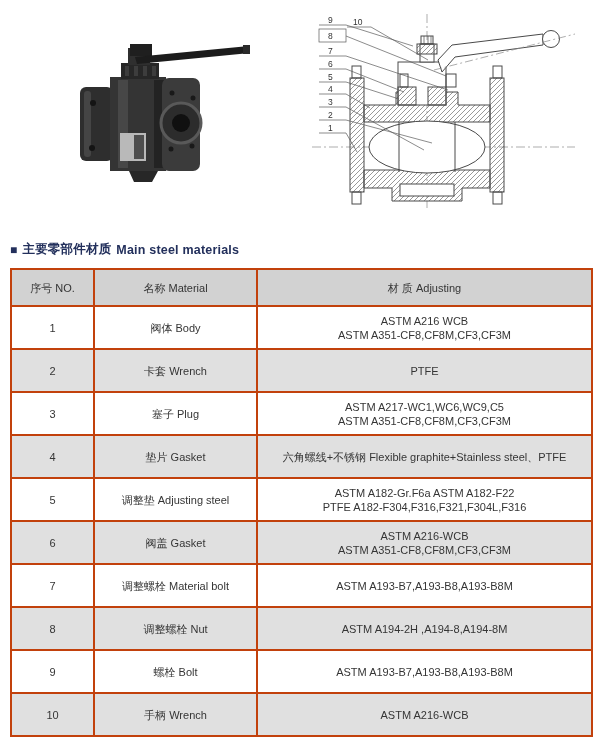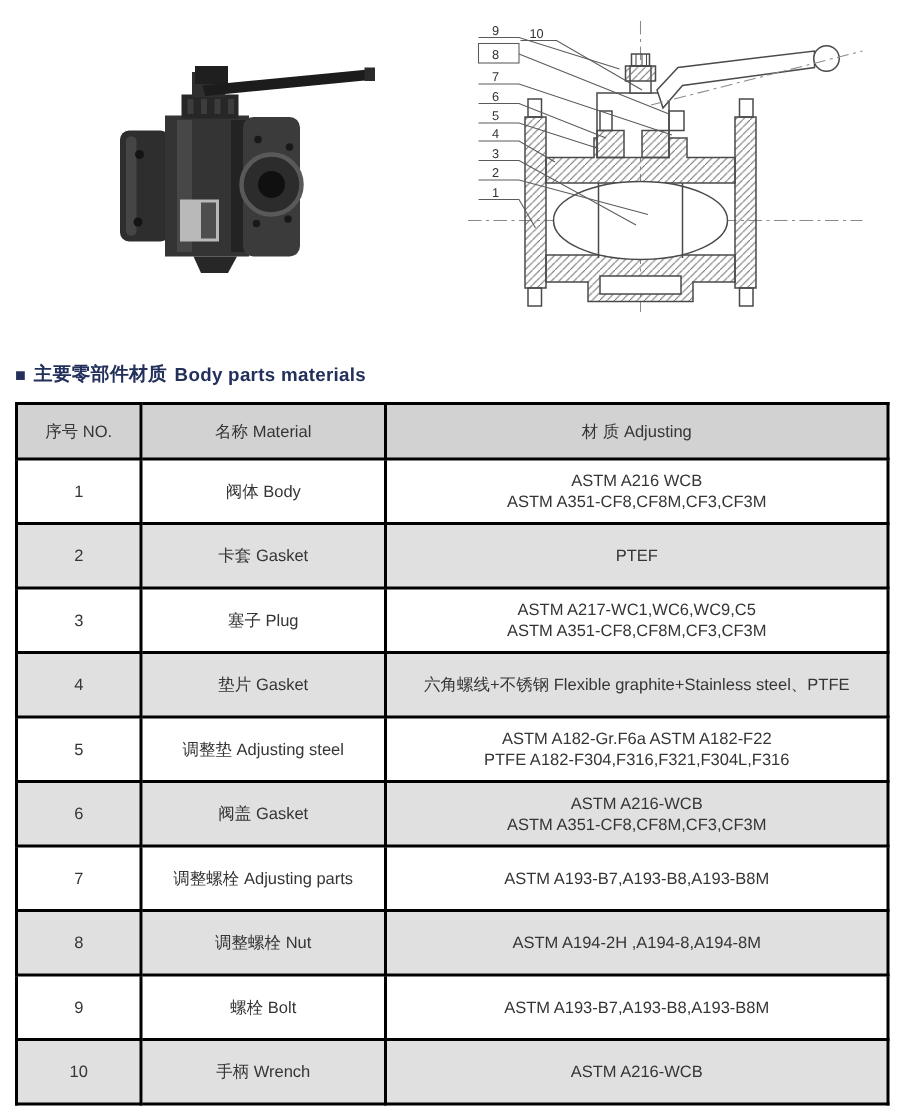--- a/index.html
+++ b/index.html
@@ -15,21 +15,21 @@
     letter-spacing: 0.2px; white-space: nowrap;
   }
   .heading .bullet { font-size: 12px; line-height: 1; }
 
   table.materials {
     position: absolute; top: 268px; left: 10px;
     width: 581px; border-collapse: collapse; table-layout: fixed;
     font-size: 11px; color: #353535;
   }
   table.materials th, table.materials td {
-    border: 2px solid #000000; text-align: center; vertical-align: middle;
+    border: 2px solid #c2410c; text-align: center; vertical-align: middle;
     padding: 1px 4px; line-height: 14px; overflow: hidden;
   }
   table.materials th { height: 33px; background: #d2d2d2; font-weight: normal; }
   table.materials td { height: 39px; background: #ffffff; }
   table.materials tr.alt td { background: #e0e0e0; }
   col.c-no { width: 83px; }
   col.c-name { width: 163px; }
   col.c-mat { width: 335px; }
 
   svg text { font-family: "Liberation Sans", sans-serif; }
@@ -144,21 +144,21 @@
         <text x="328" y="105">3</text>
         <text x="328" y="118">2</text>
         <text x="328" y="131">1</text>
       </g>
     </svg>
   </div>
 
   <div class="heading">
     <span class="bullet">■</span>
     <span>主要零部件材质</span>
-    <span>Body parts materials</span>
+    <span>Main steel materials</span>
   </div>
 
   <table class="materials">
     <colgroup>
         <col class="c-no">
         <col class="c-name">
         <col class="c-mat">
       </colgroup>
     <thead>
       <tr>
@@ -171,23 +171,23 @@
         <tr>
     <td>1</td>
     <td>阀体 Body</td>
     <td>
             <div>ASTM A216 WCB</div>
             <div>ASTM A351-CF8,CF8M,CF3,CF3M</div>
           </td>
   </tr>
         <tr class="alt">
     <td>2</td>
-    <td>卡套 Gasket</td>
-    <td>
-            <div>PTEF</div>
+    <td>卡套 Wrench</td>
+    <td>
+            <div>PTFE</div>
           </td>
   </tr>
         <tr>
     <td>3</td>
     <td>塞子 Plug</td>
     <td>
             <div>ASTM A217-WC1,WC6,WC9,C5</div>
             <div>ASTM A351-CF8,CF8M,CF3,CF3M</div>
           </td>
   </tr>
@@ -209,21 +209,21 @@
         <tr class="alt">
     <td>6</td>
     <td>阀盖 Gasket</td>
     <td>
             <div>ASTM A216-WCB</div>
             <div>ASTM A351-CF8,CF8M,CF3,CF3M</div>
           </td>
   </tr>
         <tr>
     <td>7</td>
-    <td>调整螺栓 Adjusting parts</td>
+    <td>调整螺栓 Material bolt</td>
     <td>
             <div>ASTM A193-B7,A193-B8,A193-B8M</div>
           </td>
   </tr>
         <tr class="alt">
     <td>8</td>
     <td>调整螺栓 Nut</td>
     <td>
             <div>ASTM A194-2H ,A194-8,A194-8M</div>
           </td>

